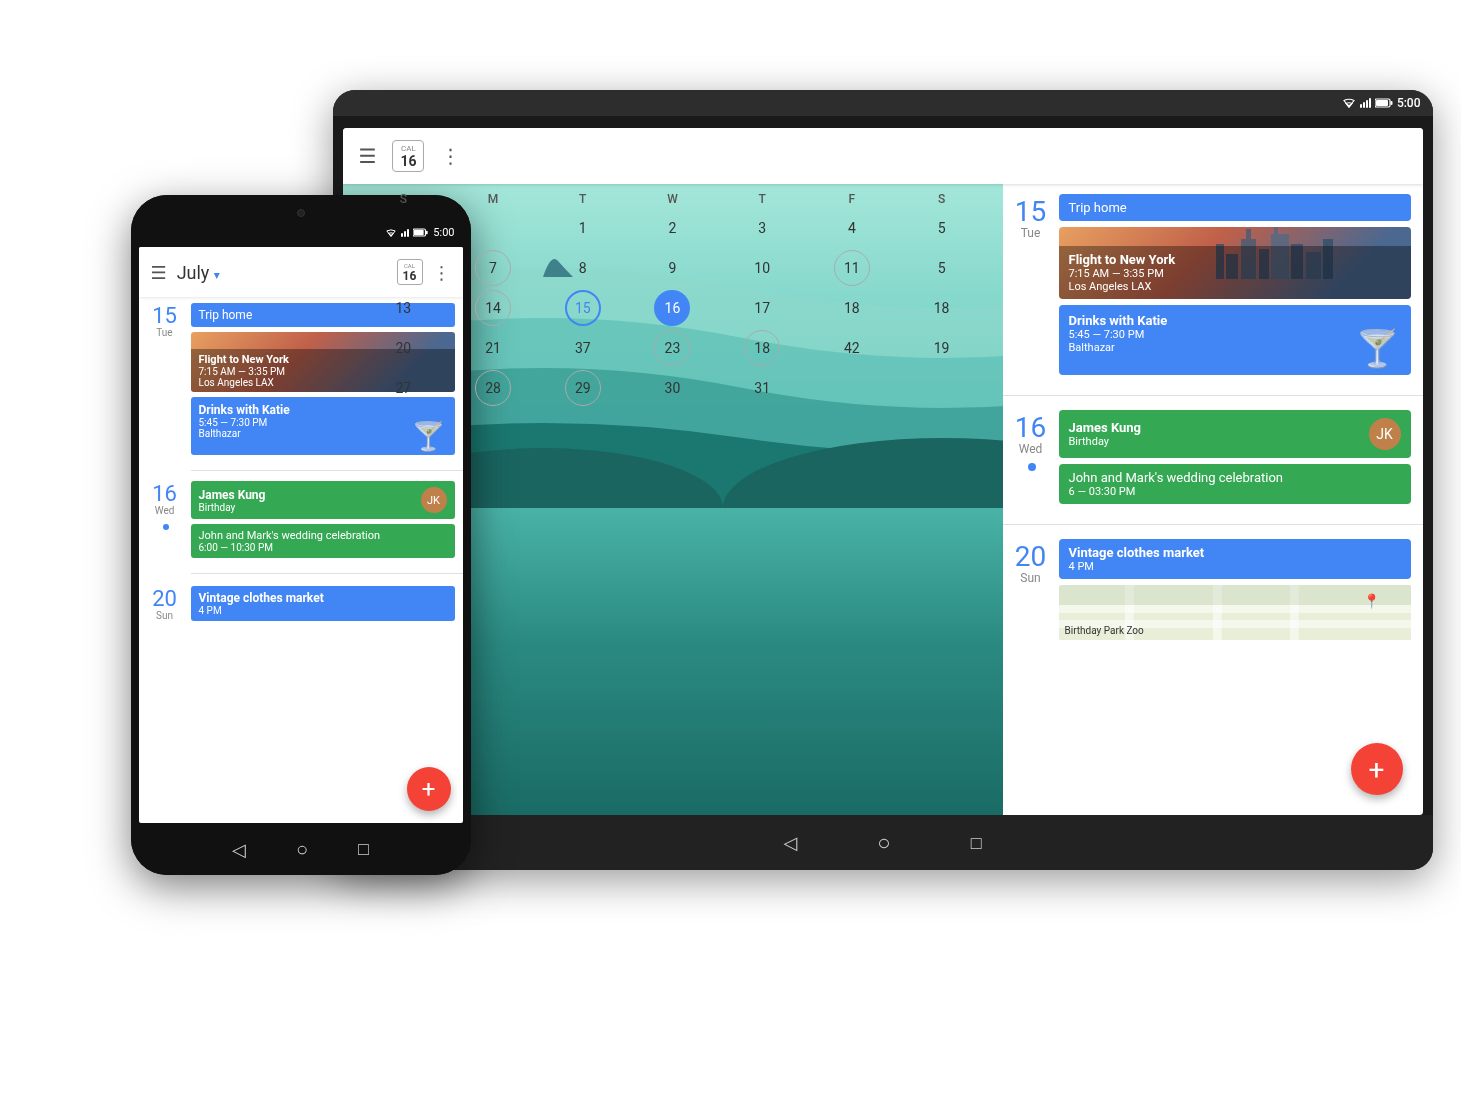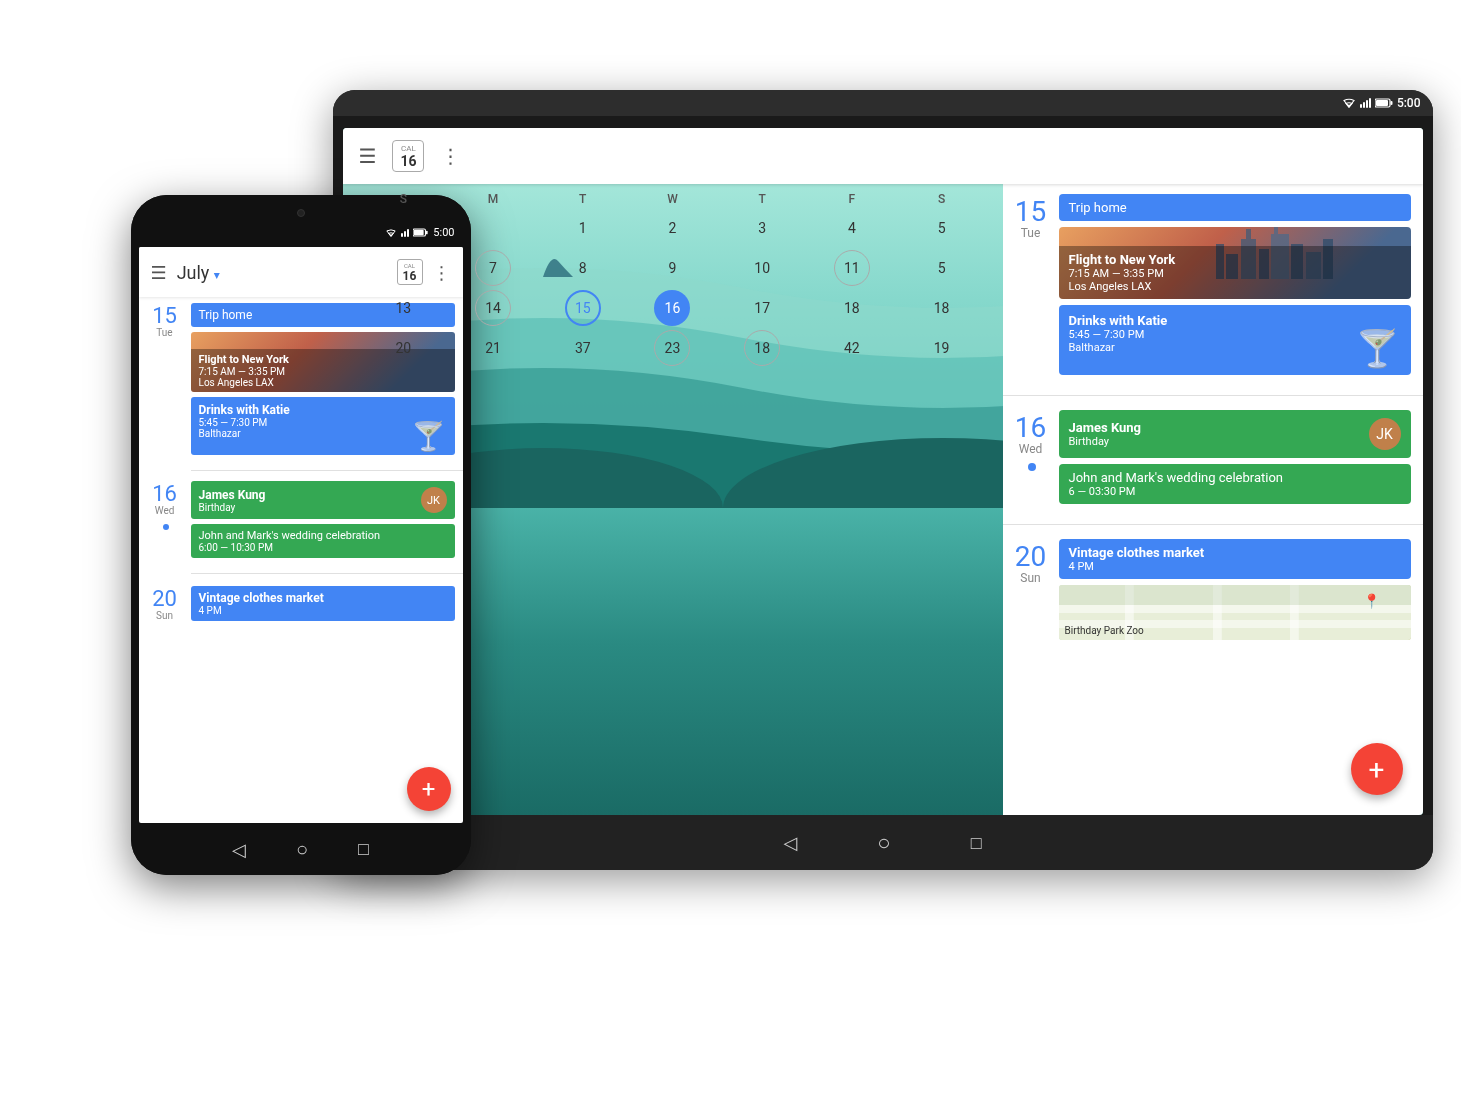--- a/index.html
+++ b/index.html
@@ -709,20 +709,29 @@
               <div class="tablet-cal-cell ">18</div>
             </div>
             <div class="tablet-cal-row">
               <div class="tablet-cal-cell ">20</div>
               <div class="tablet-cal-cell ">21</div>
               <div class="tablet-cal-cell ">37</div>
               <div class="tablet-cal-cell circled">23</div>
               <div class="tablet-cal-cell circled">18</div>
               <div class="tablet-cal-cell ">42</div>
               <div class="tablet-cal-cell ">19</div>
+            </div>
+            <div class="tablet-cal-row">
+              <div class="tablet-cal-cell ">27</div>
+              <div class="tablet-cal-cell circled">28</div>
+              <div class="tablet-cal-cell circled">29</div>
+              <div class="tablet-cal-cell ">30</div>
+              <div class="tablet-cal-cell ">31</div>
+              <div class="tablet-cal-cell empty"></div>
+              <div class="tablet-cal-cell empty"></div>
             </div>
           </div>
       </div>
 
       <div class="tablet-events">
 
         <div class="tablet-date-section">
           <div class="tablet-date-row">
             <div class="tablet-date-num">
               <div class="num">15</div>

